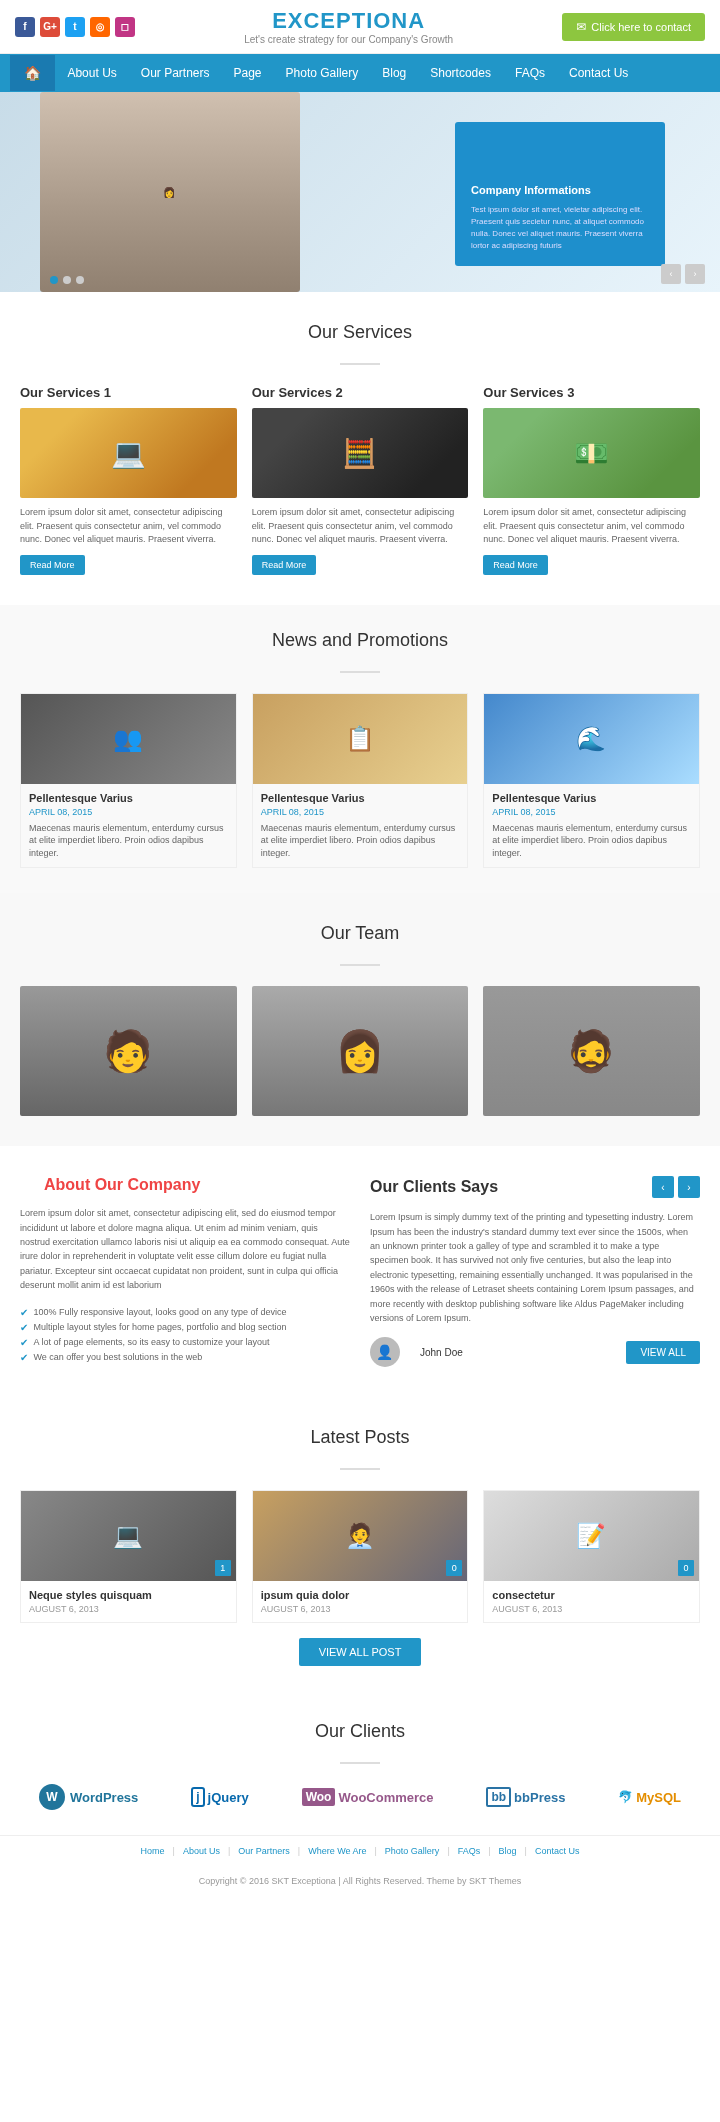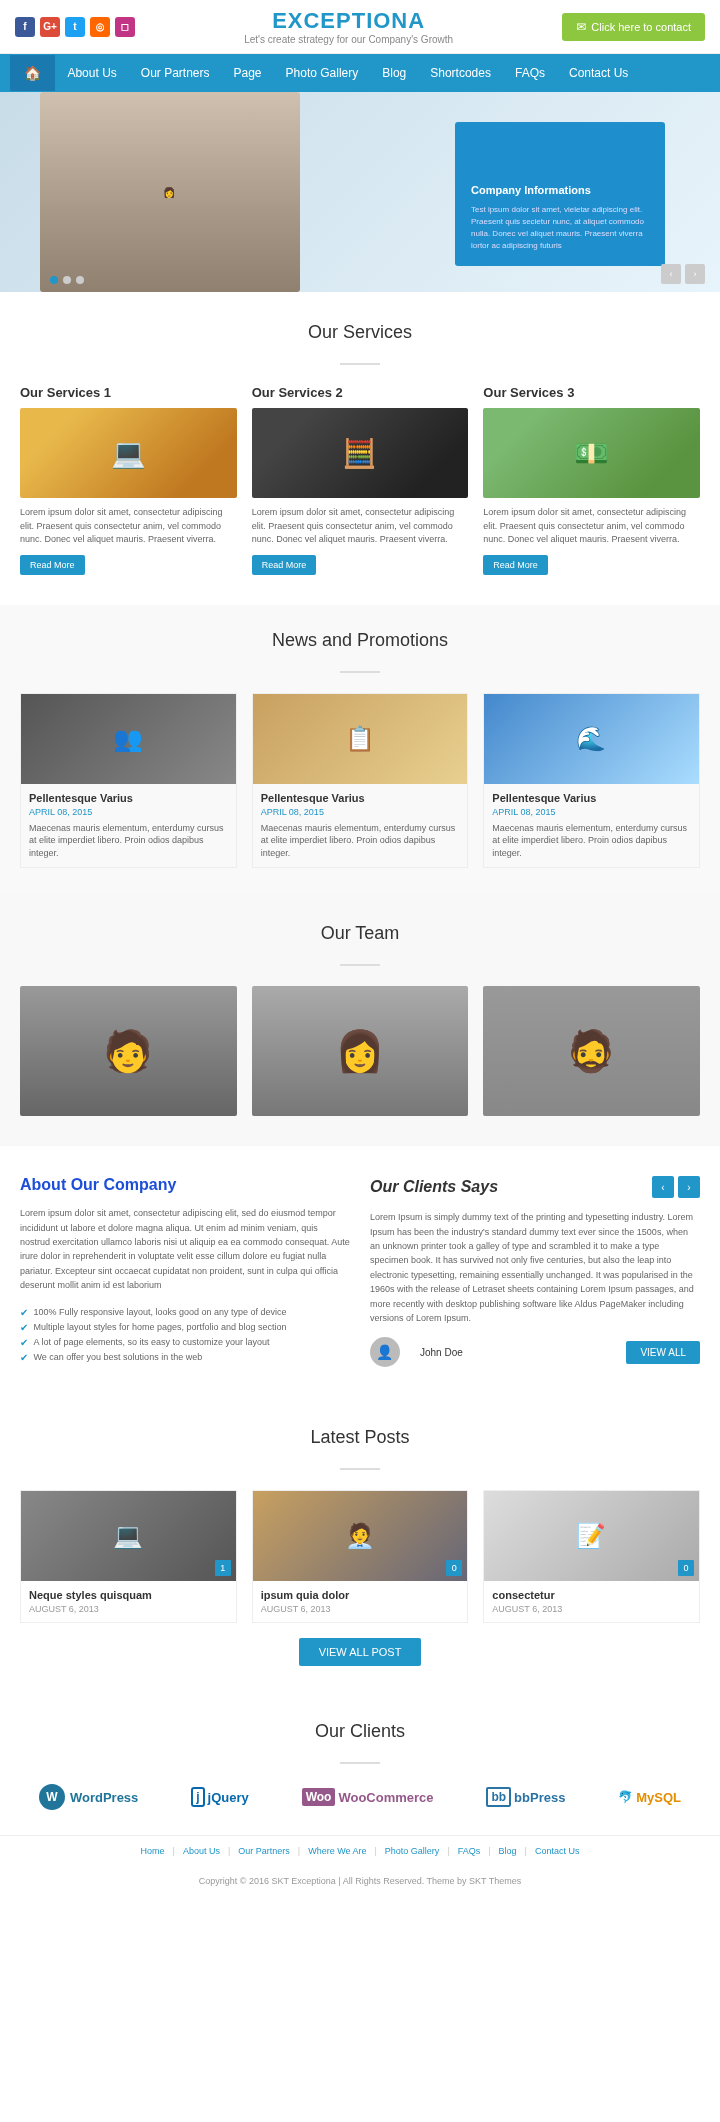--- a/index.html
+++ b/index.html
@@ -57,27 +57,27 @@
     .team-grid { display: flex; gap: 15px; margin-top: 20px; }
     .team-card { flex: 1; }
     .team-img { width: 100%; height: 130px; background: #bbb; border-radius: 2px; }
     .team-img-1 { background: linear-gradient(180deg, #999 0%, #666 100%); }
     .team-img-2 { background: linear-gradient(180deg, #aaa 0%, #777 100%); }
     .team-img-3 { background: linear-gradient(180deg, #999 0%, #888 100%); }
 
     
     .two-col { display: flex; gap: 20px; padding: 30px 20px; align-items: flex-start; }
     .about-col { flex: 1; }
-    .about-title { font-size: 16px; color: #1d4ed8; margin-bottom: 12px; font-weight: bold; }
+    .about-title { font-size: 16px; color: #ef4444; margin-bottom: 12px; font-weight: bold; margin-left: 24px; }
     .about-text { font-size: 9px; color: #666; line-height: 1.6; margin-bottom: 12px; }
     .check-item { font-size: 9px; color: #666; padding: 2px 0; display: flex; align-items: flex-start; gap: 5px; }
     .check-mark { color: #2196c8; font-size: 10px; }
     .clients-col { flex: 1; }
     .clients-says-header { display: flex; align-items: center; justify-content: space-between; margin-bottom: 12px; }
-    .clients-says-title { font-size: 16px; color: #333; font-weight: bold; font-style: italic; }
+    .clients-says-title { font-size: 16px; color: #333; font-weight: bold; }
     .nav-arrows { display: flex; gap: 4px; }
     .nav-arrow { width: 22px; height: 22px; background: #2196c8; color: #fff; border: none; border-radius: 2px; font-size: 10px; cursor: pointer; display: flex; align-items: center; justify-content: center; }
     .testimonial-text { font-size: 9px; color: #666; line-height: 1.6; margin-bottom: 12px; }
     .testimonial-footer { display: flex; align-items: center; justify-content: space-between; }
     .testimonial-avatar { width: 30px; height: 30px; border-radius: 50%; background: #bbb; margin-right: 8px; }
     .testimonial-name { font-size: 10px; color: #333; margin-left: 12px; }
     .view-all-btn { background: #2196c8; color: #fff; border: none; padding: 6px 14px; font-size: 10px; cursor: pointer; border-radius: 2px; }
     .testimonial-person { display: flex; align-items: center; }
 
     

